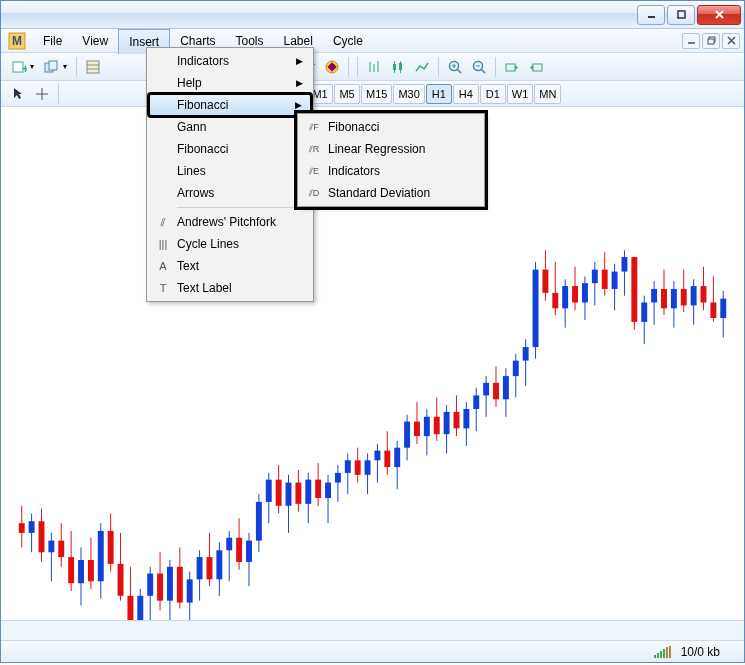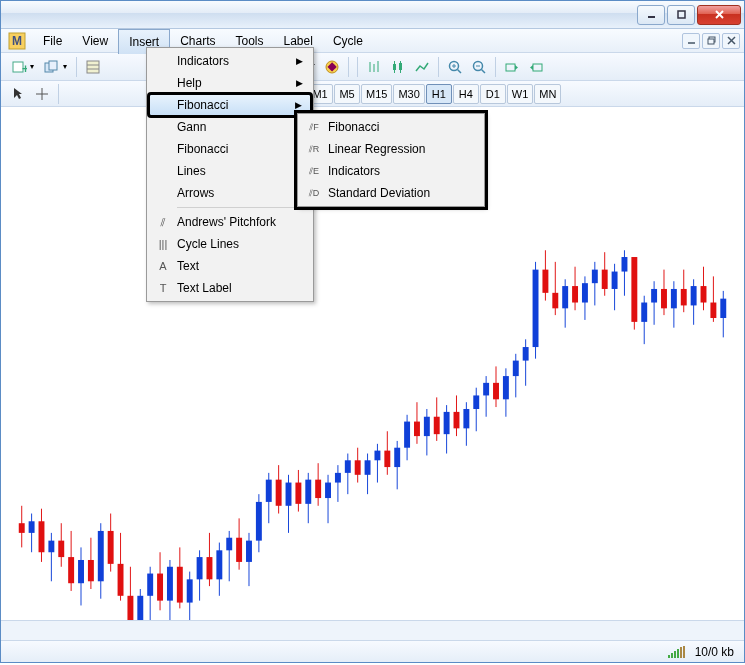--- a/index.html
+++ b/index.html
@@ -34,21 +34,21 @@
 .dropdown { position: absolute; top: 47px; left: 146px; width: 168px; background: #f2f2f2; border: 1px solid #9a9a9a; box-shadow: 2px 2px 4px rgba(0,0,0,0.25); z-index: 10; padding: 2px; }
 .dd-item { height: 22px; display: flex; align-items: center; padding: 0 6px 0 28px; cursor: pointer; position: relative; }
 .dd-item.hi { background: linear-gradient(to bottom, #e8f3fd, #c8e0f7); border: 1px solid #7da8d8; border-radius: 2px; padding-left: 27px; }
 .dd-item.hi.boxed { outline: 3px solid #000; outline-offset: -1px; }
 .dd-arrow { position: absolute; right: 8px; font-size: 9px; }
 .dd-icon { position: absolute; left: 6px; width: 16px; height: 16px; display: flex; align-items: center; justify-content: center; font-size: 11px; color: #555; }
 .dd-sep { height: 1px; background: #d0d0d0; margin: 3px 2px 3px 28px; }
 
 .submenu { position: absolute; top: 113px; left: 297px; width: 188px; background: #f2f2f2; border: 1px solid #9a9a9a; box-shadow: 2px 2px 4px rgba(0,0,0,0.25); z-index: 11; padding: 2px; outline: 3px solid #000; }
 
-.statusbar { height: 22px; background: linear-gradient(to bottom, #f7faff, #e5eef8); border-top: 1px solid #cad8ea; display: flex; align-items: center; justify-content: flex-end; padding: 0 10px; gap: 10px; }
+.statusbar { height: 22px; background: linear-gradient(to bottom, #f7faff, #e5eef8); border-top: 1px solid #cad8ea; display: flex; align-items: center; justify-content: flex-end; padding: 0 24px; gap: 10px; }
 .conn-bars { display: flex; align-items: flex-end; gap: 1px; height: 12px; }
 .conn-bars div { width: 2px; background: #4a4; }
 .conn-bars div:nth-child(1){height:3px} .conn-bars div:nth-child(2){height:5px} .conn-bars div:nth-child(3){height:7px} .conn-bars div:nth-child(4){height:9px} .conn-bars div:nth-child(5){height:11px;background:#a84} .conn-bars div:nth-child(6){height:12px;background:#a84}
 
 .chart-tabs { height: 20px; background: #eef4fb; border-top: 1px solid #cad8ea; }
 </style>
 </head>
 <body>
 
 <div class="window">

